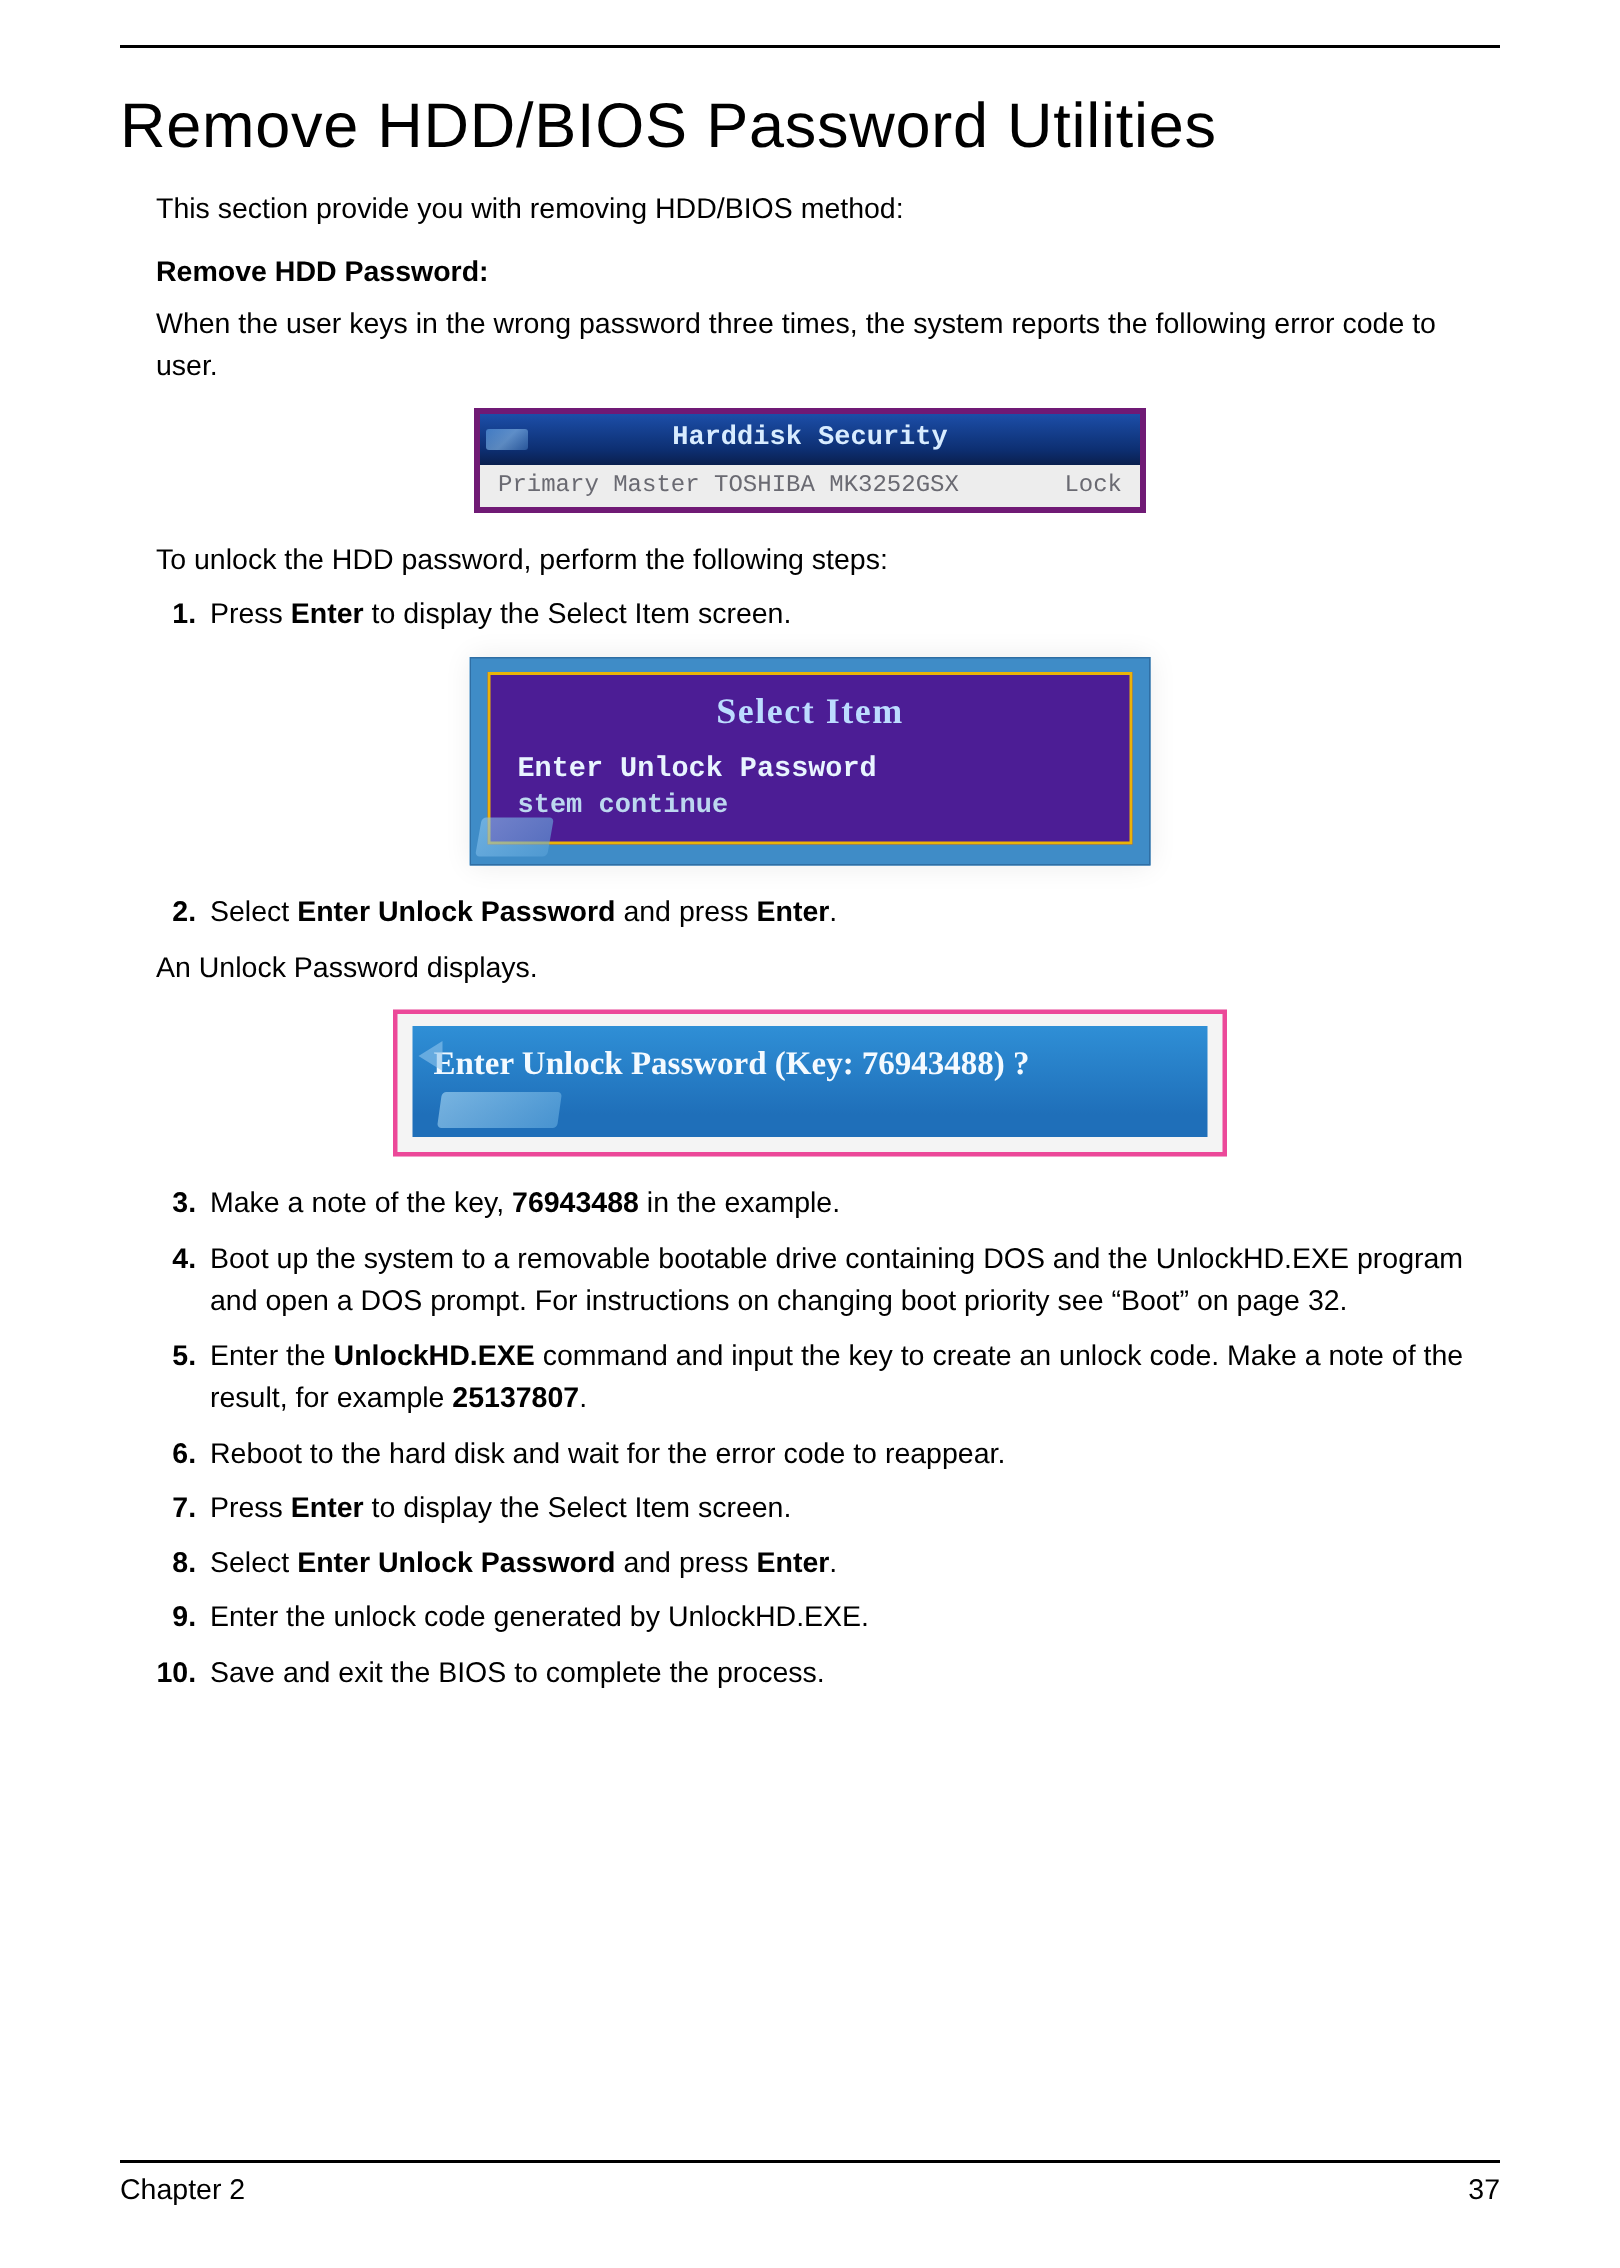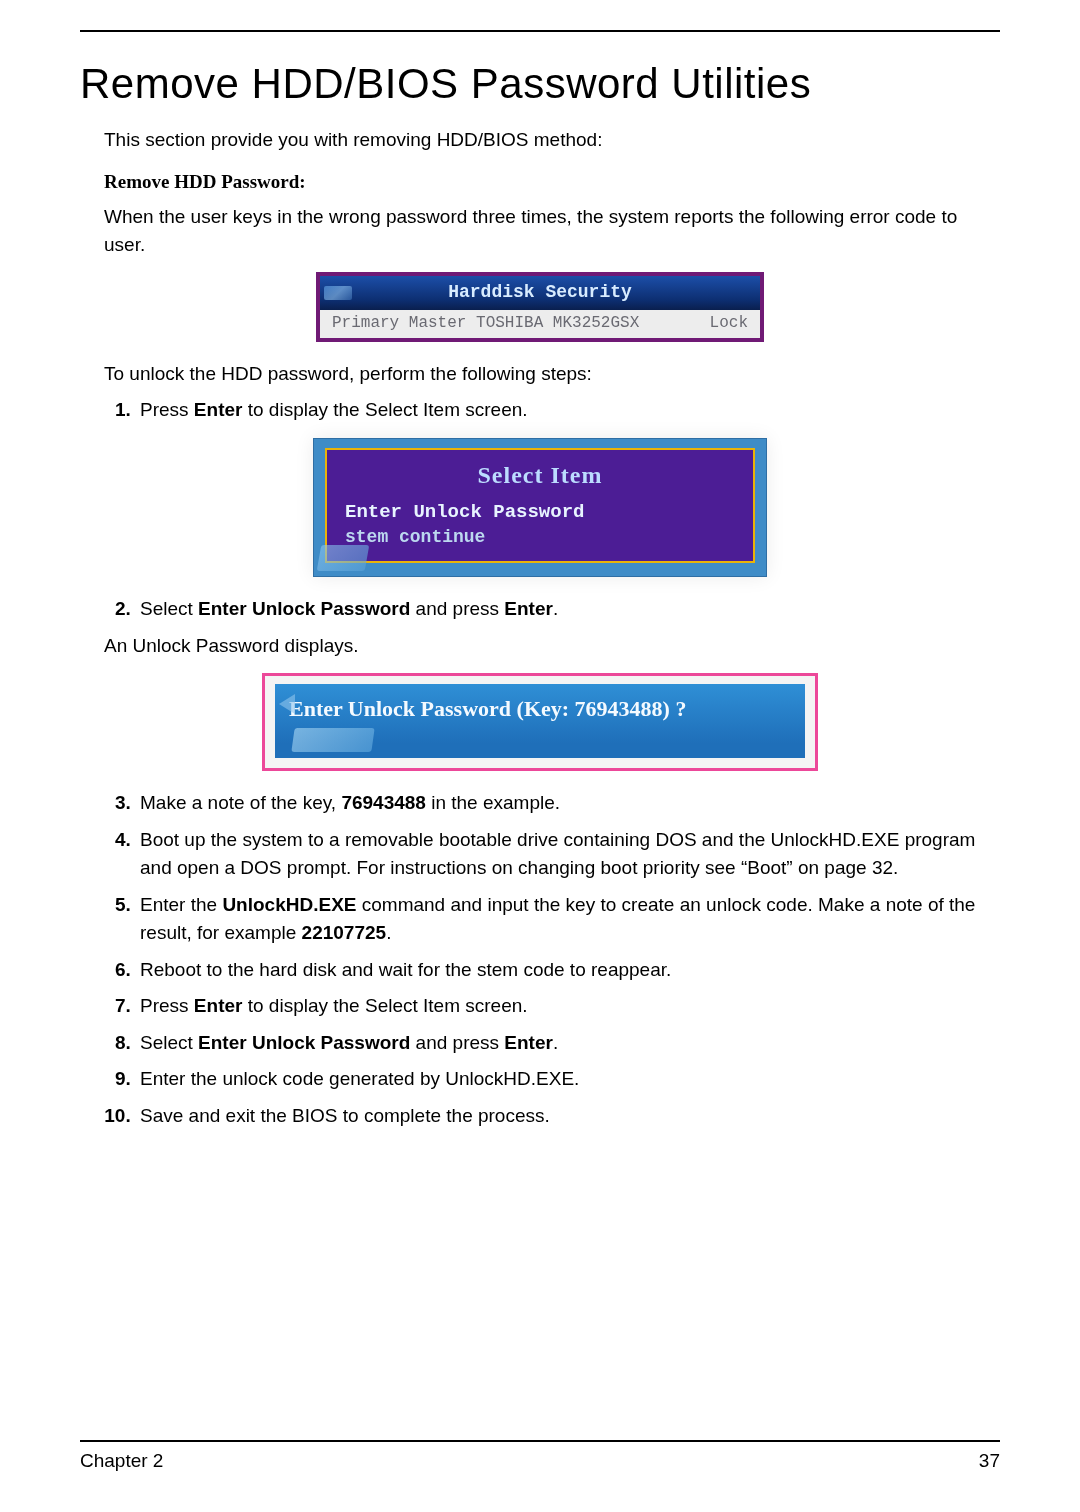--- a/index.html
+++ b/index.html
@@ -34,21 +34,20 @@
     line-height: 1.45;
   }
   .indent {
     margin-left: 24px;
   }
   .bold { font-weight: 700; }
   p { margin: 8px 0; }
   .subh {
     font-weight: 700;
     margin-top: 14px;
-    font-family: Liberation Serif, serif;
   }
   ol.steps {
     list-style: decimal;
     padding-left: 56px;
     margin: 6px 0;
   }
   ol.steps > li {
     padding-left: 4px;
     margin: 8px 0;
     font-size: 19px;
@@ -264,23 +263,23 @@
       </div>
     </div>
   </div>
 
   <ol class="steps" start="3">
     <li>
       <span>Make a note of the key, </span><span class="bold">76943488</span><span> in the example.</span>
     </li>
     <li>Boot up the system to a removable bootable drive containing DOS and the UnlockHD.EXE program and open a DOS prompt. For instructions on changing boot priority see “Boot” on page 32.</li>
     <li>
-      <span>Enter the </span><span class="bold">UnlockHD.EXE</span><span> command and input the key to create an unlock code. Make a note of the result, for example </span><span class="bold">22107725</span><span>.</span>
-    </li>
-    <li>Reboot to the hard disk and wait for the stem code to reappear.</li>
+      <span>Enter the </span><span class="bold">UnlockHD.EXE</span><span> command and input the key to create an unlock code. Make a note of the result, for example </span><span class="bold">25137807</span><span>.</span>
+    </li>
+    <li>Reboot to the hard disk and wait for the error code to reappear.</li>
     <li>
       <span>Press </span><span class="bold">Enter</span><span> to display the Select Item screen.</span>
     </li>
     <li>
       <span>Select </span><span class="bold">Enter Unlock Password</span><span> and press </span><span class="bold">Enter</span><span>.</span>
     </li>
     <li>Enter the unlock code generated by UnlockHD.EXE.</li>
     <li>Save and exit the BIOS to complete the process.</li>
   </ol>
 

